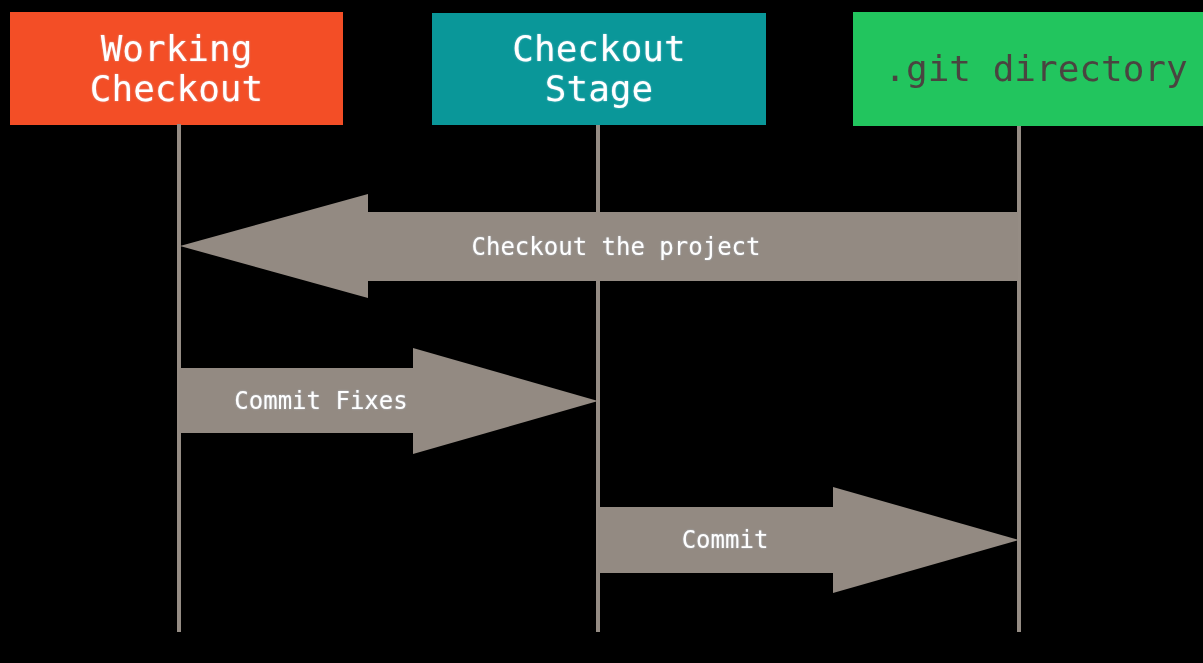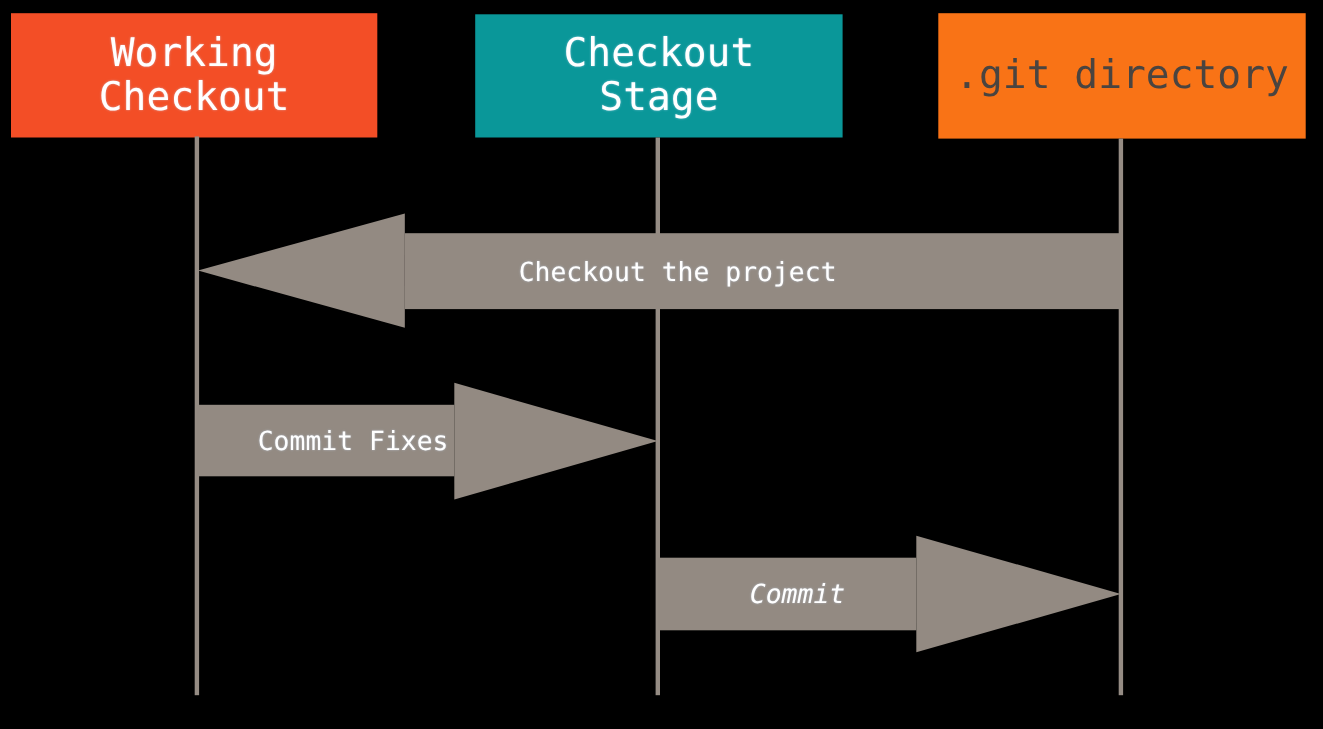--- a/index.html
+++ b/index.html
@@ -20,21 +20,21 @@
     align-items: center;
     justify-content: center;
     text-align: center;
     font-size: 36px;
     line-height: 40px;
     white-space: pre;
   }
   .node .ln { display: block; }
   #node-working   { left: 10px;  top: 12px; width: 333px; height: 113px; background: #f34e26; color: #ffffff; text-shadow: 0 0 2px rgba(205,225,250,.6); }
   #node-staging   { left: 432px; top: 13px; width: 334px; height: 112px; background: #0a9799; color: #ffffff; text-shadow: 0 0 2px rgba(205,225,250,.6); }
-  #node-git       { left: 853px; top: 12px; width: 334px; height: 114px; background: #f97316; color: #4a4440; }
+  #node-git       { left: 853px; top: 12px; width: 334px; height: 114px; background: #22c55e; color: #4a4440; padding-left: 16px; }
 
   
   .lifeline { position: absolute; width: 4px; background: #958c84; z-index: 1; }
   #line-working { left: 177px;  top: 124px; height: 508px; }
   #line-staging { left: 596px;  top: 125px; height: 507px; }
   #line-git     { left: 1017px; top: 126px; height: 506px; }
 
   
   .shaft { position: absolute; background: #938a82; z-index: 2; }
   .head  { position: absolute; width: 0; height: 0; z-index: 2; }
@@ -64,21 +64,21 @@
     display: flex;
     align-items: center;
     justify-content: center;
     color: #ffffff;
     font-size: 24px;
     white-space: pre;
     text-shadow: 0 0 2px rgba(205,225,250,.6);
   }
   #checkout-label { left: 400px; top: 212px; width: 432px; height: 69px; }
   #stage-label    { left: 186px; top: 368px; width: 270px; height: 65px; }
-  #commit-label   { left: 600px; top: 507px; width: 250px; height: 66px; font-style: italic; }
+  #commit-label   { left: 600px; top: 507px; width: 250px; height: 66px; }
 </style>
 </head>
 <body>
 
 <div id="canvas">
 
   <div class="node" id="node-working">
     <span class="ln">Working</span>
     <span class="ln">Checkout</span>
   </div>

